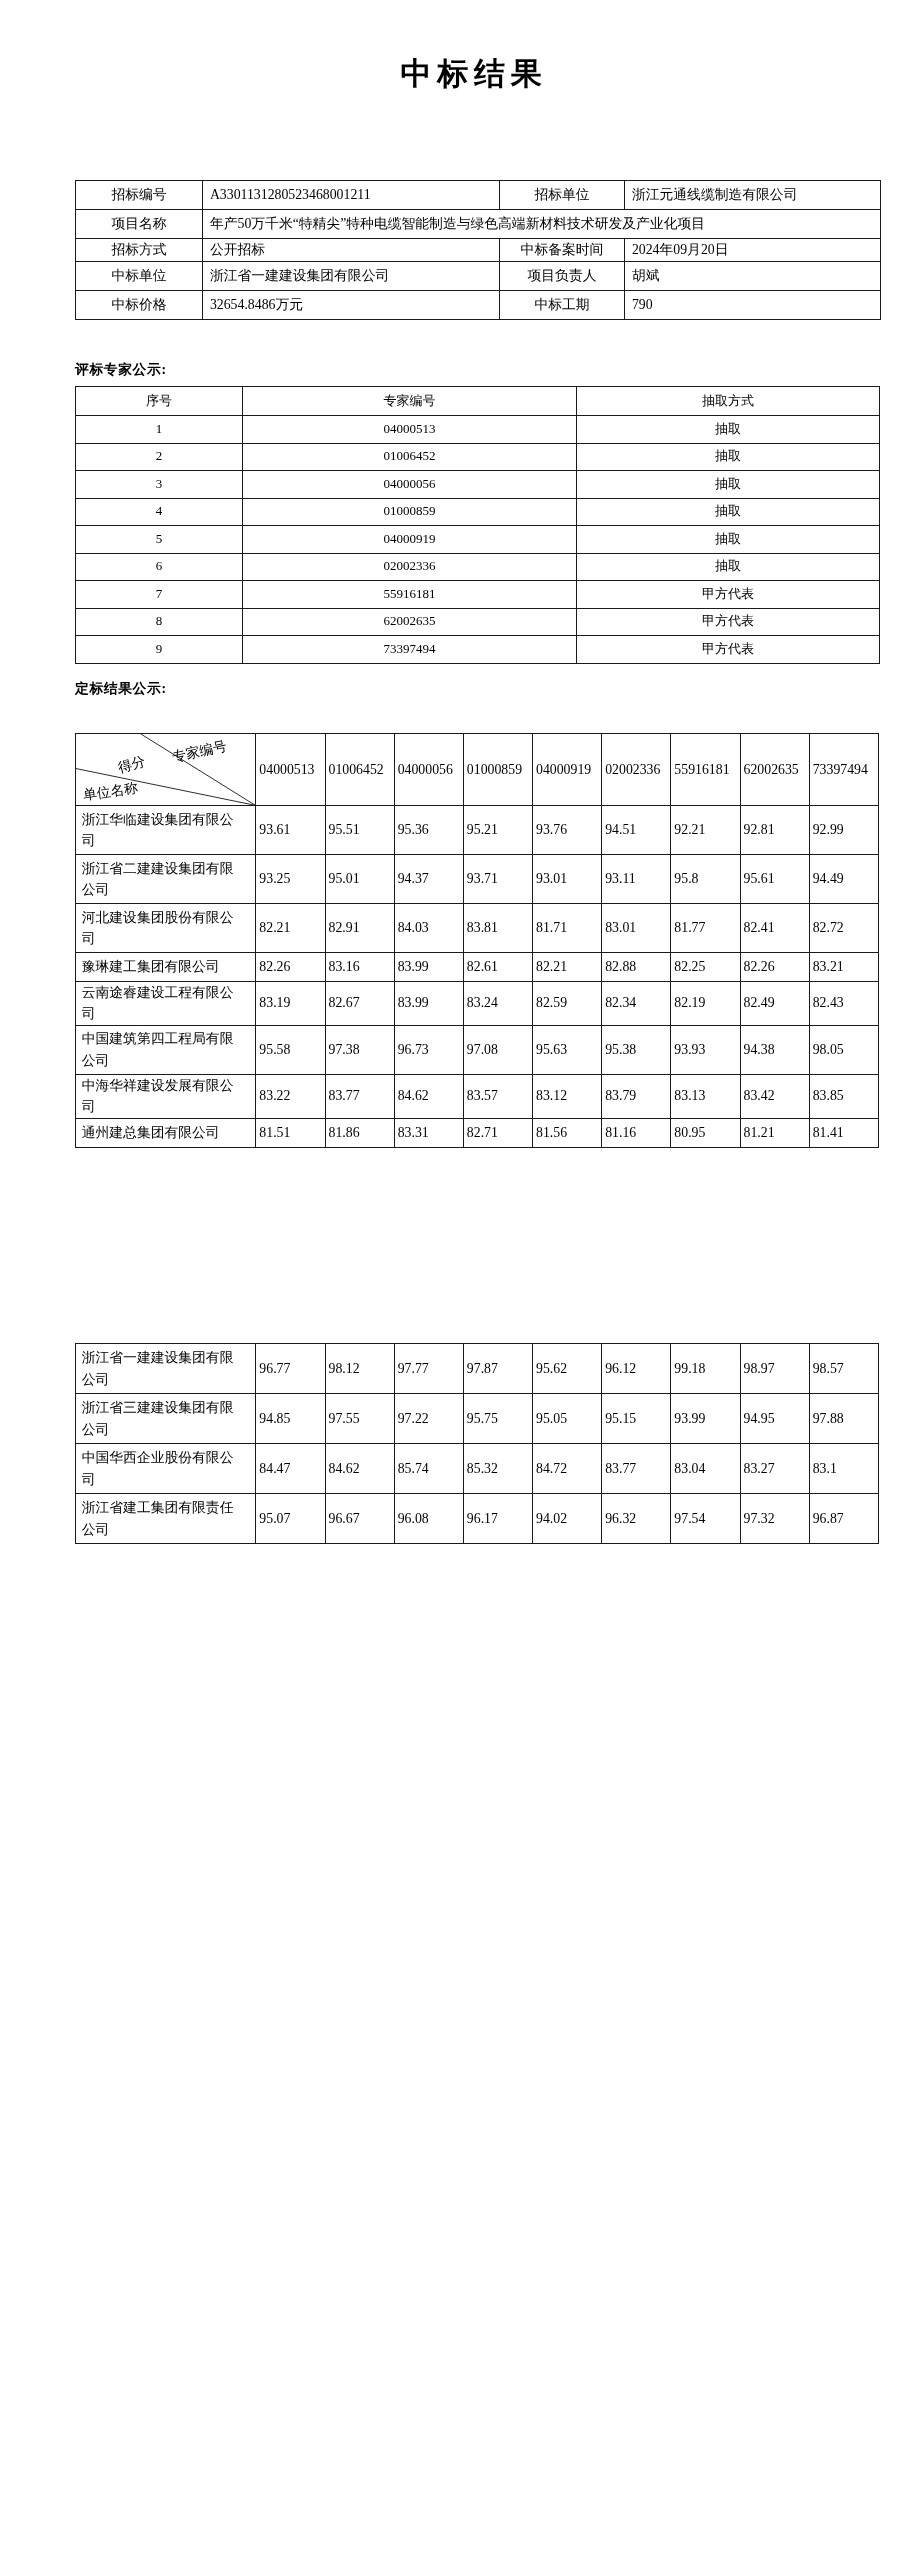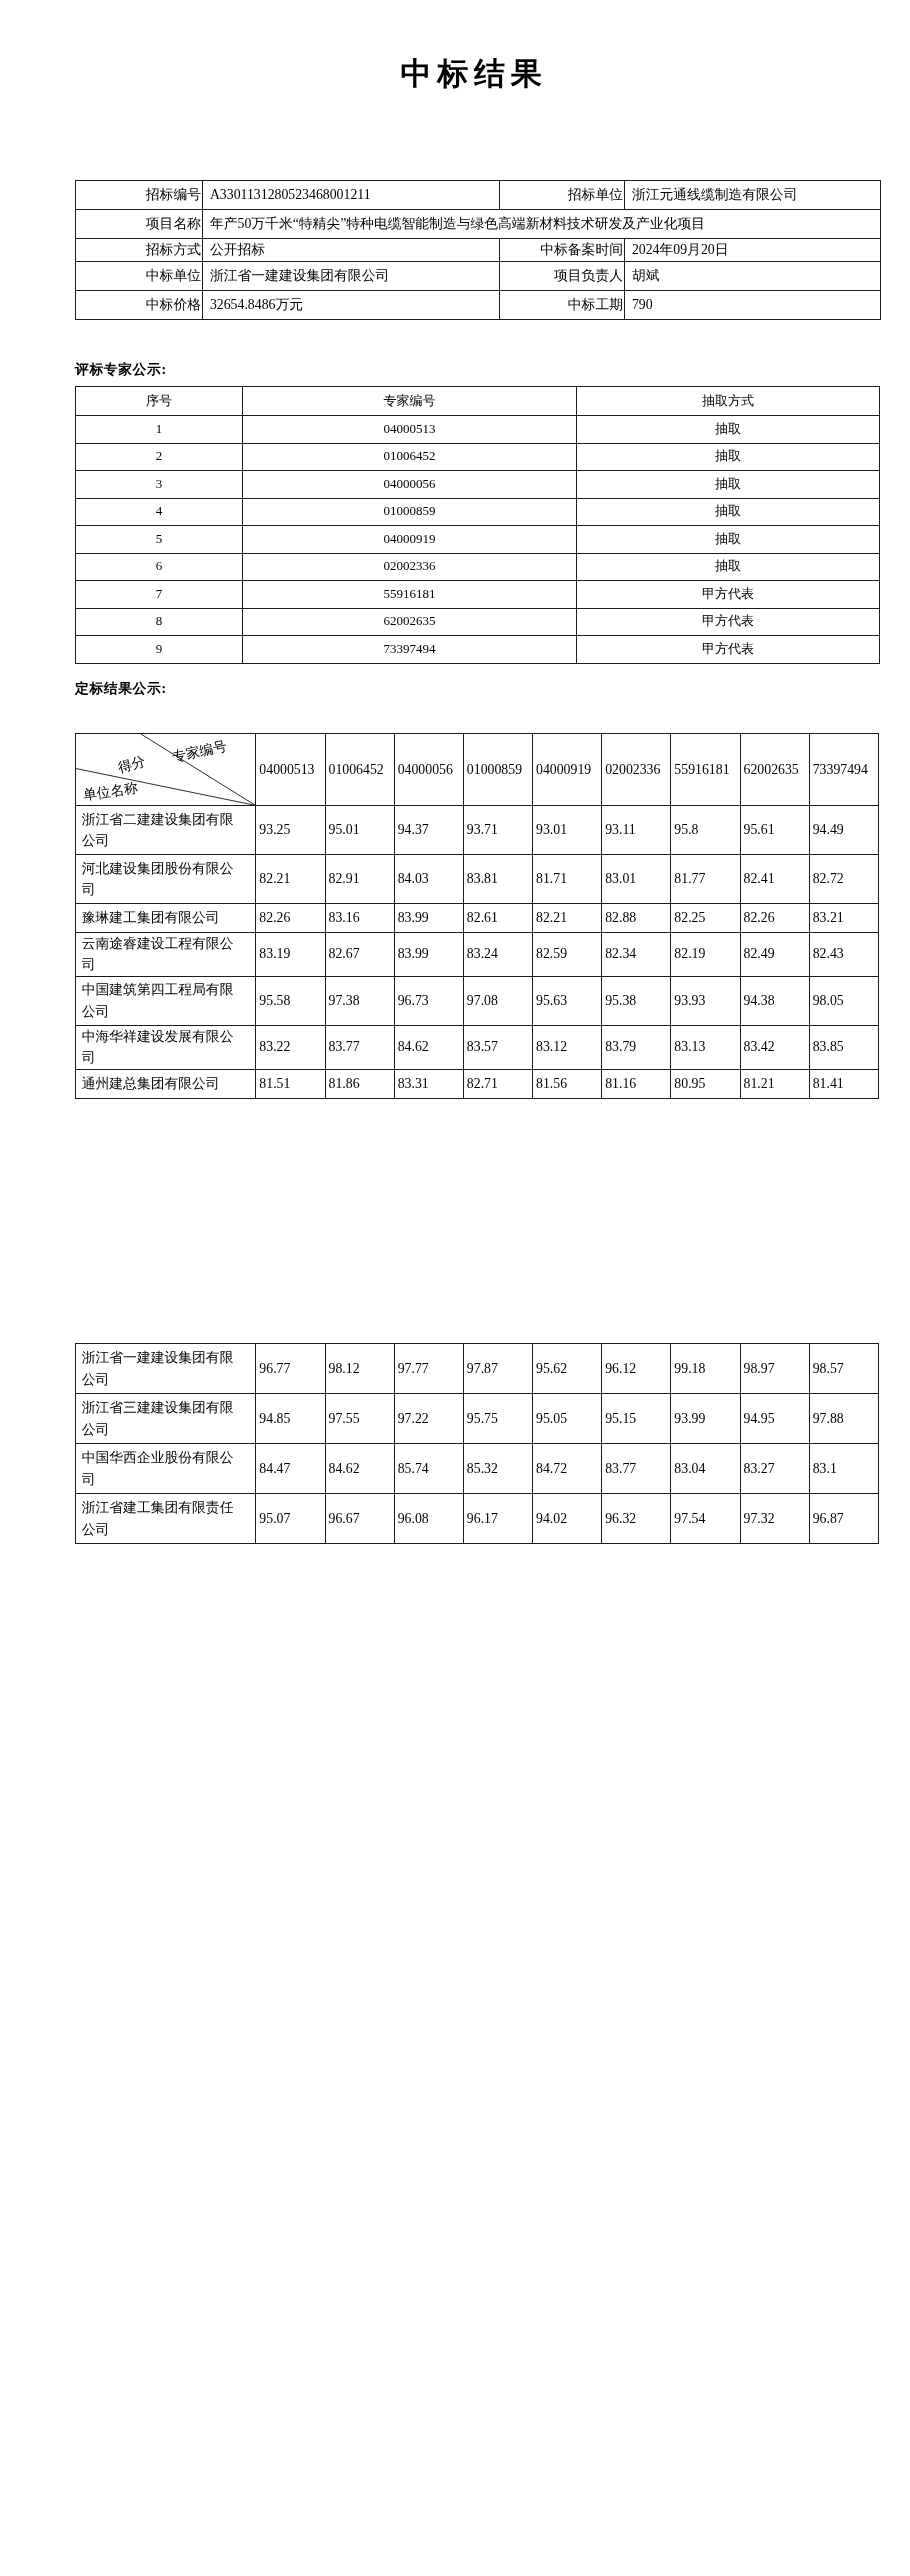--- a/index.html
+++ b/index.html
@@ -33,21 +33,21 @@
   }
   table.doc-table td{
     border-left:0.6px solid #1a1a1a;
     border-right:0.6px solid #1a1a1a;
     border-top:1.1px solid #1a1a1a;
     border-bottom:1.1px solid #1a1a1a;
     overflow:hidden;
     line-height:1.45;
   }
   #info-table{top:180px; width:804px;}
-  #info-table td.lbl{text-align:right;}
+  #info-table td.lbl{text-align:center;}
   #info-table td.val{text-align:left; padding:0 5.7px 0 6.9px;}
 
   #experts-table{top:386px; width:804px;}
   #experts-table td{text-align:center; font-size:13px;}
 
   .scores{width:804px;}
   #scores-table-1{top:733px;}
   #scores-table-2{top:1343px;}
   .scores td.name{
     text-align:left; padding:0 10.3px 0 5.7px; font-size:13.8px; line-height:1.55;
@@ -200,20 +200,32 @@
           <td class="expid">01006452</td>
           <td class="expid">04000056</td>
           <td class="expid">01000859</td>
           <td class="expid">04000919</td>
           <td class="expid">02002336</td>
           <td class="expid">55916181</td>
           <td class="expid">62002635</td>
           <td class="expid">73397494</td>
         </tr>
         <tr style="height: 49px;">
+          <td class="name">浙江华临建设集团有限公司</td>
+          <td class="score">93.61</td>
+          <td class="score">95.51</td>
+          <td class="score">95.36</td>
+          <td class="score">95.21</td>
+          <td class="score">93.76</td>
+          <td class="score">94.51</td>
+          <td class="score">92.21</td>
+          <td class="score">92.81</td>
+          <td class="score">92.99</td>
+        </tr>
+        <tr style="height: 49px;">
           <td class="name">浙江省二建建设集团有限公司</td>
           <td class="score">93.25</td>
           <td class="score">95.01</td>
           <td class="score">94.37</td>
           <td class="score">93.71</td>
           <td class="score">93.01</td>
           <td class="score">93.11</td>
           <td class="score">95.8</td>
           <td class="score">95.61</td>
           <td class="score">94.49</td>

